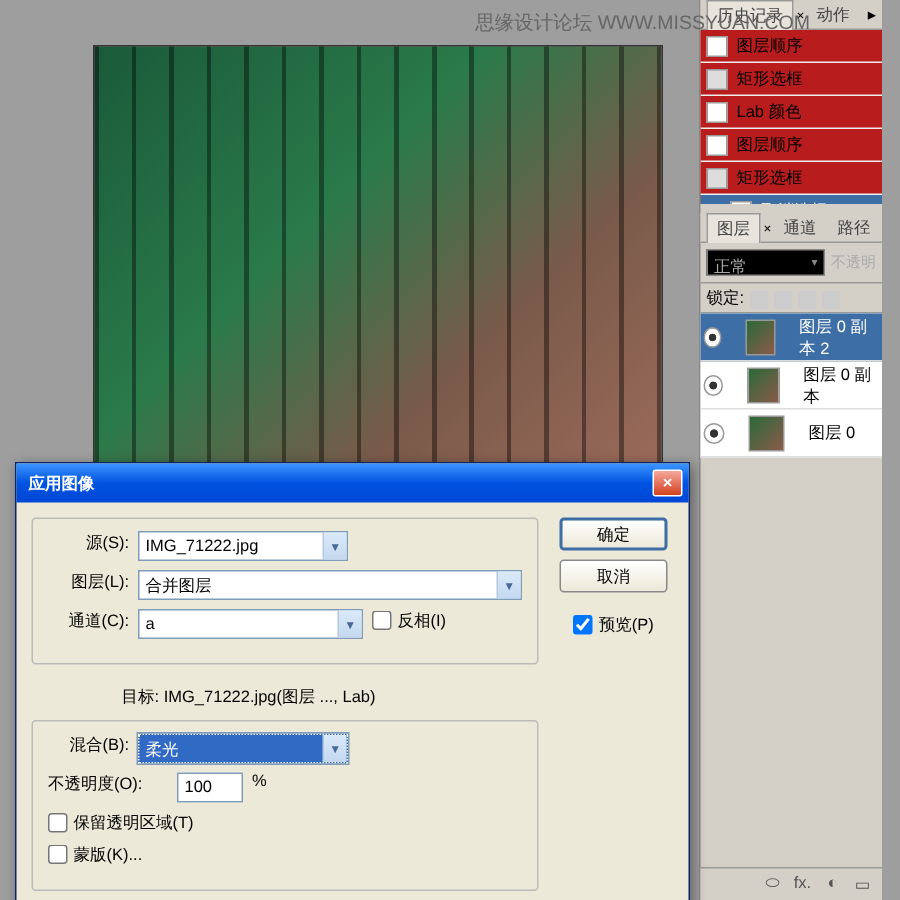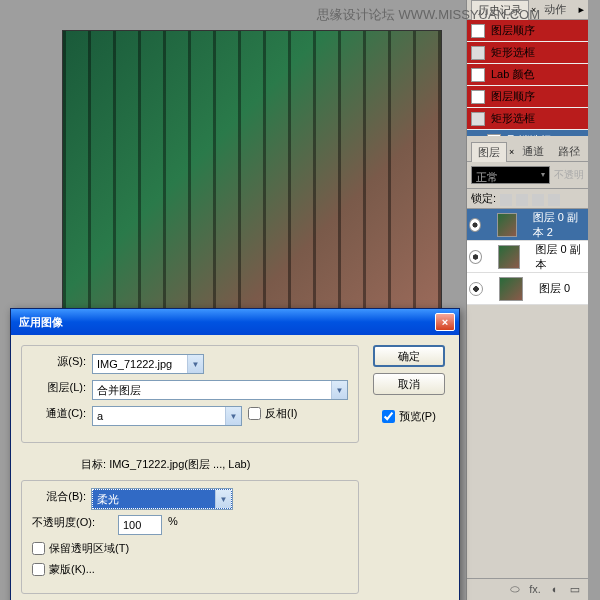--- a/index.html
+++ b/index.html
@@ -134,21 +134,21 @@
 <div class="dialog">
   <div class="titlebar">
     <span>应用图像</span>
     <span class="closebtn">×</span>
   </div>
   <div class="dlg-body">
     <div class="dlg-left">
       <div class="fieldset">
         <div class="frow">
           <span class="flbl">源(S):</span>
-          <div class="combo" style="width:112px">
+          <div class="combo" style="width:140px">
               <span>IMG_71222.jpg</span>
               <span class="combo-arr">▼</span>
             </div>
         </div>
         <div class="frow">
           <span class="flbl">图层(L):</span>
           <div class="combo" style="flex:1">
               <span>合并图层</span>
               <span class="combo-arr">▼</span>
             </div>

